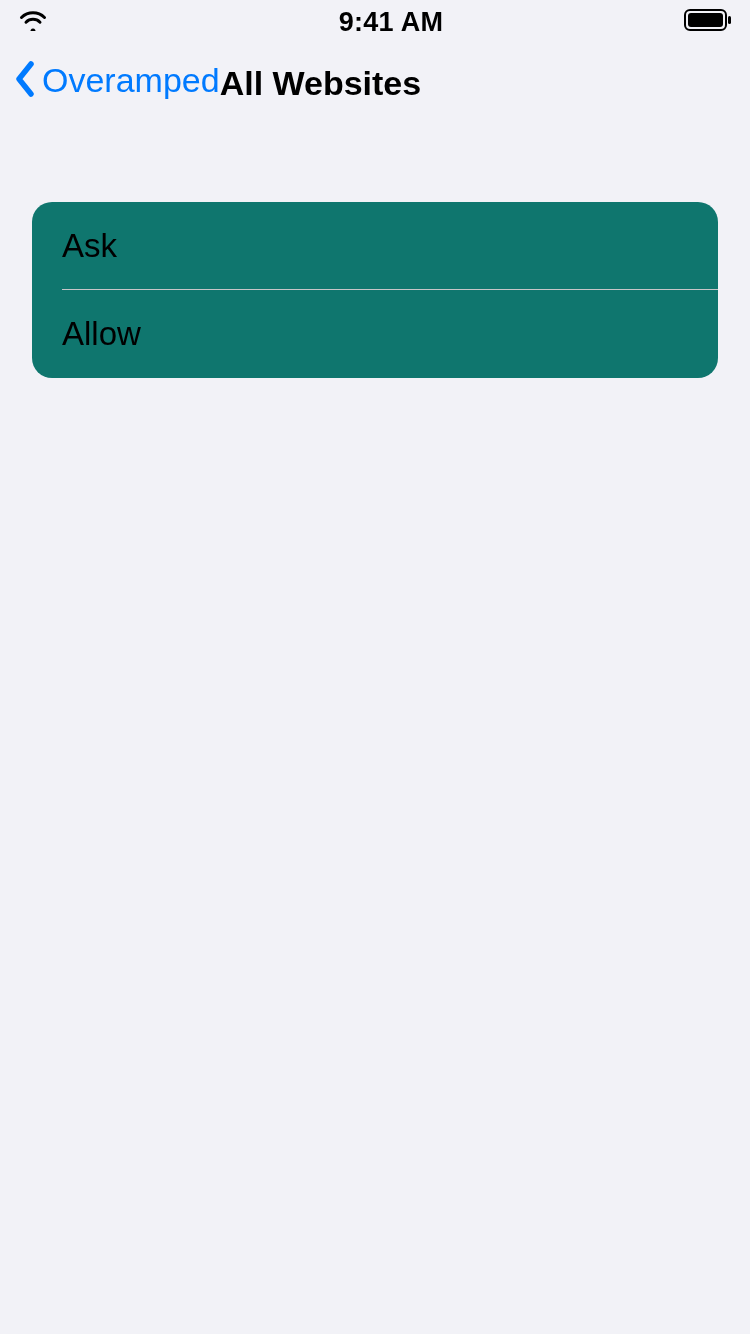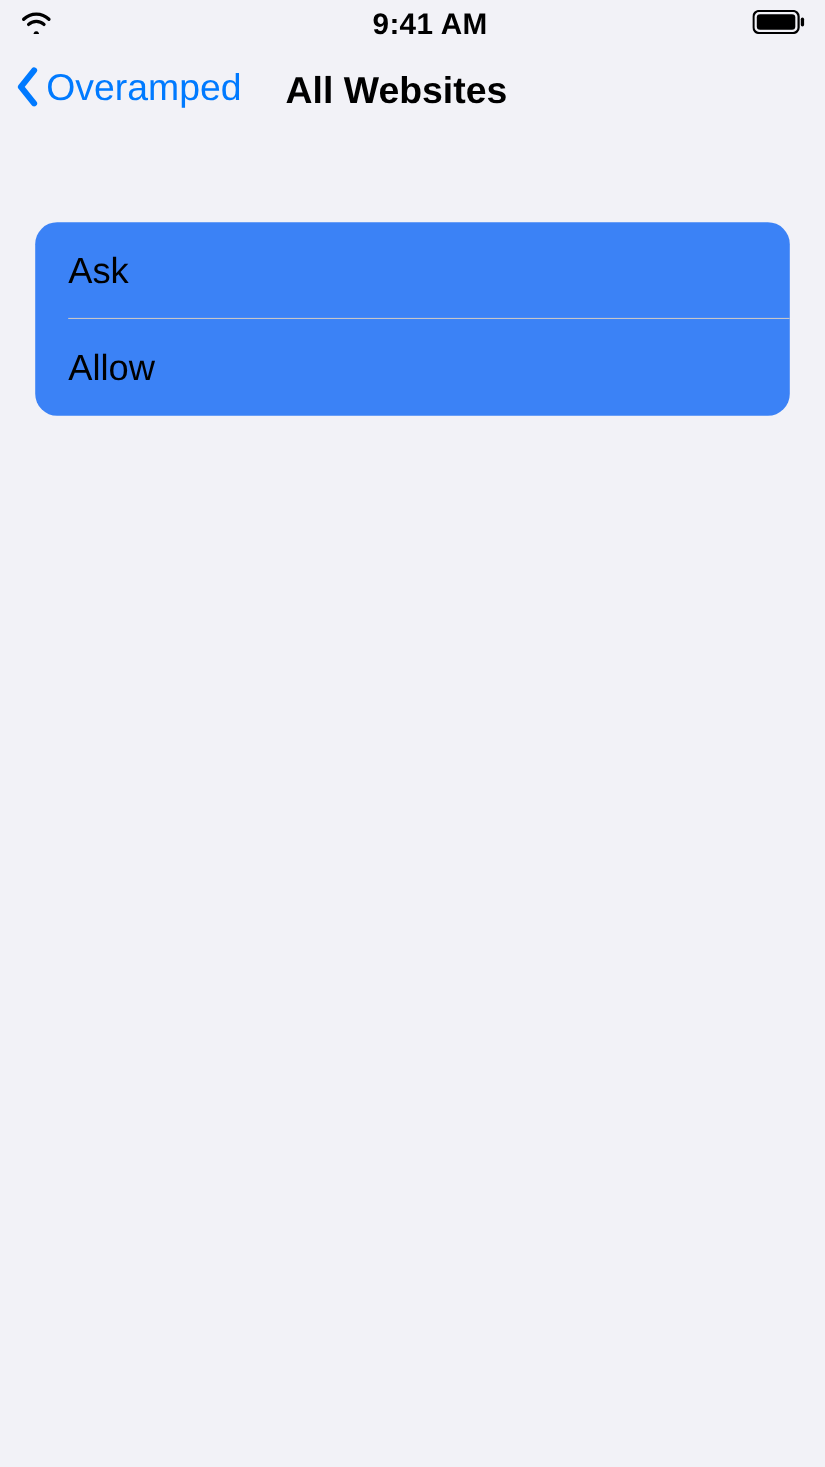--- a/index.html
+++ b/index.html
@@ -66,27 +66,26 @@
       gap: 6px;
     }
     .chevron-left {
       width: 22px;
       height: 36px;
     }
     .nav-title {
       font-size: 34px;
       font-weight: 600;
       color: #000;
-      margin-left: 40px;
     }
     .content {
       padding: 80px 32px 0 32px;
     }
     .list-group {
-      background: #3b82f6;
+      background: #0f766e;
       border-radius: 20px;
       overflow: hidden;
     }
     .list-row {
       height: 88px;
       display: flex;
       align-items: center;
       justify-content: space-between;
       padding: 0 30px;
       font-size: 33px;

